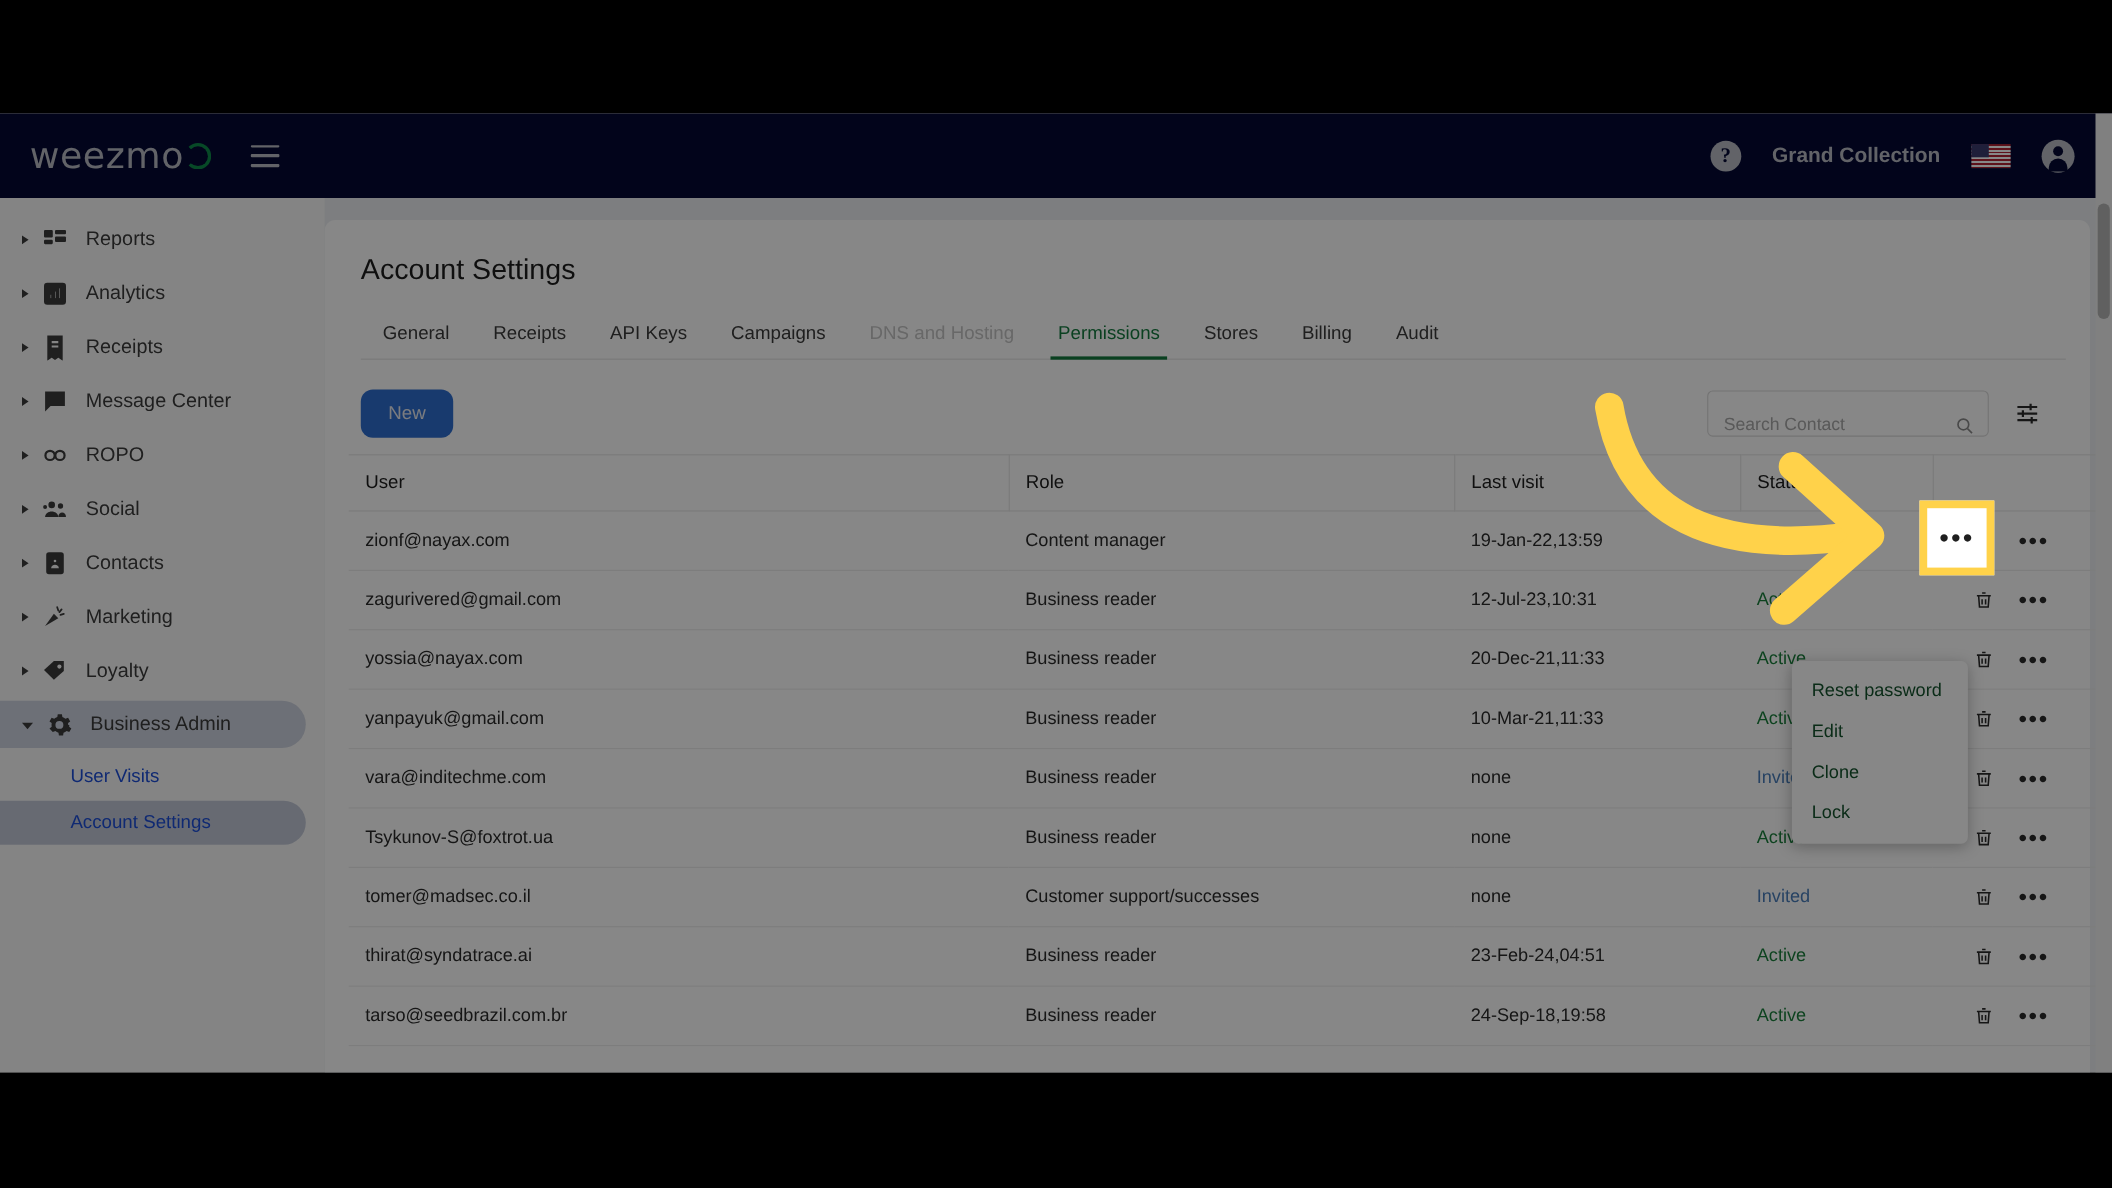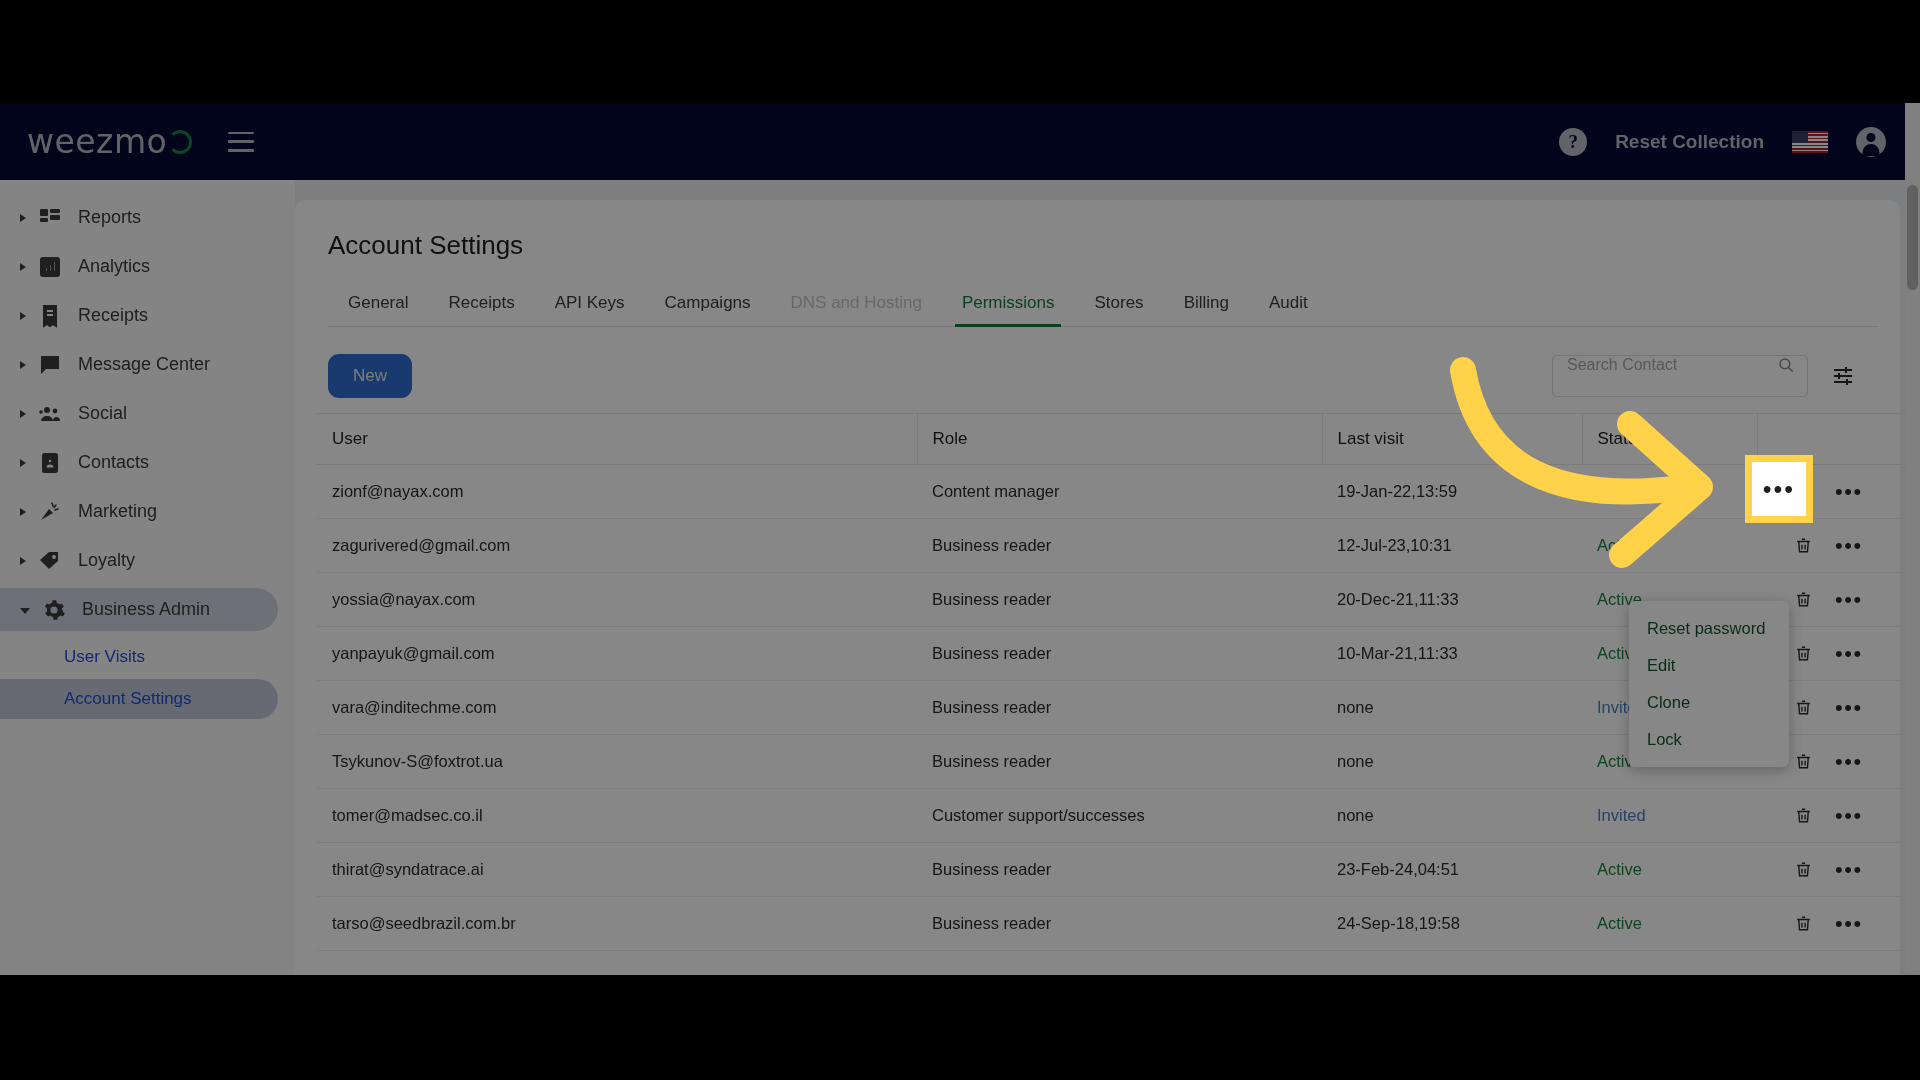--- a/index.html
+++ b/index.html
@@ -171,21 +171,21 @@
   .btn-new {
     background: #2f6fd0; color: #e8eaf0;
     border: none; border-radius: 11px;
     font-size: 17px; padding: 12px 25px;
     cursor: pointer; font-family: "Liberation Sans", sans-serif;
   }
   .toolbar-right { margin-left: auto; display: flex; align-items: center; gap: 22px; }
   .search-box {
     width: 256px; height: 42px;
     border: 1px solid #dadada; border-radius: 5px;
-    display: flex; align-items: flex-start;
+    display: flex; align-items: flex-end;
     padding: 0 12px 0 14px; background: #fff;
   }
   .search-box input {
     flex: 1; border: none; outline: none;
     font-size: 16px; color: #3b3b3b;
     font-family: "Liberation Sans", sans-serif; background: transparent;
   }
   .search-box input::placeholder { color: #a8a8a8; }
   .search-icon { width: 18px; height: 18px; color: #8a8a8a; flex: 0 0 auto; }
   .filter-icon { width: 26px; height: 24px; color: #2b2b2b; cursor: pointer; margin-right: 22px; }
@@ -274,21 +274,21 @@
         <span class="logo-text">weezmo</span>
         <span class="logo-o"></span>
       </div>
       <div class="hamburger">
         <span></span>
           <span></span>
           <span></span>
       </div>
       <div class="topbar-right">
         <div class="help-icon">?</div>
-        <div class="account-name">Reset Collection</div>
+        <div class="account-name">Grand Collection</div>
         <div class="flag">
           <div class="stripes"></div>
             <div class="canton"></div>
         </div>
         <div class="avatar-icon"></div>
       </div>
     </div>
 
     <div id="sidebar">
       <div id="sidebar-items">
@@ -328,20 +328,30 @@
             <span class="nav-label">Receipts</span>
           </div>
           <div class="nav-item">
             <span class="caret"></span>
             <span class="nav-icon">
               <svg viewBox="0 0 24 24" fill="currentColor">
                 <path d="M3 3h18v13H8l-5 5z"></path>
               </svg>
             </span>
             <span class="nav-label">Message Center</span>
+          </div>
+          <div class="nav-item">
+            <span class="caret"></span>
+            <span class="nav-icon">
+              <svg viewBox="0 0 24 24" fill="none" stroke="currentColor" stroke-width="2">
+                <circle cx="7.5" cy="12" r="4.2"></circle>
+                <circle cx="16.5" cy="12" r="4.2"></circle>
+              </svg>
+            </span>
+            <span class="nav-label">ROPO</span>
           </div>
           <div class="nav-item">
             <span class="caret"></span>
             <span class="nav-icon">
               <svg viewBox="0 0 24 24" fill="currentColor">
                 <circle cx="9" cy="8" r="3"></circle>
                 <circle cx="17" cy="9" r="2.4"></circle>
                 <circle cx="3" cy="10" r="1.8"></circle>
                 <path d="M3 19c0-3 3-5 6-5s6 2 6 5z"></path>
                 <path d="M15 19c0-2.4 1.6-4 3.5-4S22 16.6 22 19z"></path>

